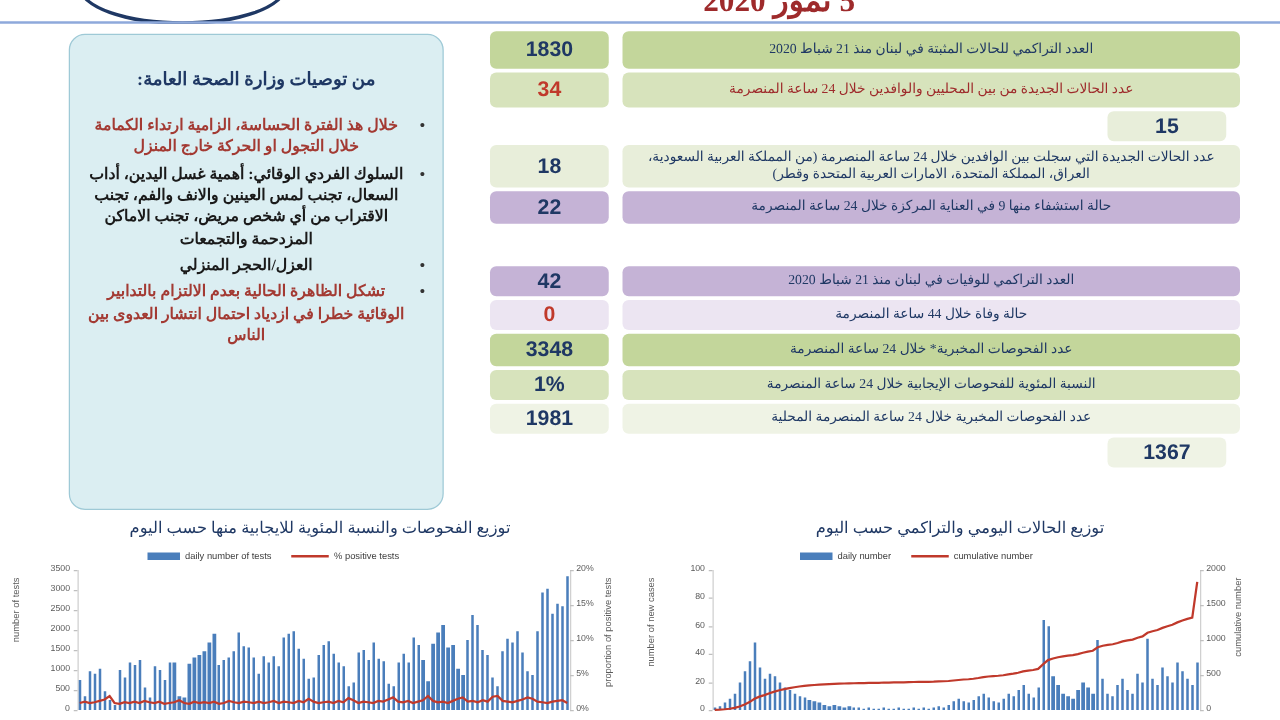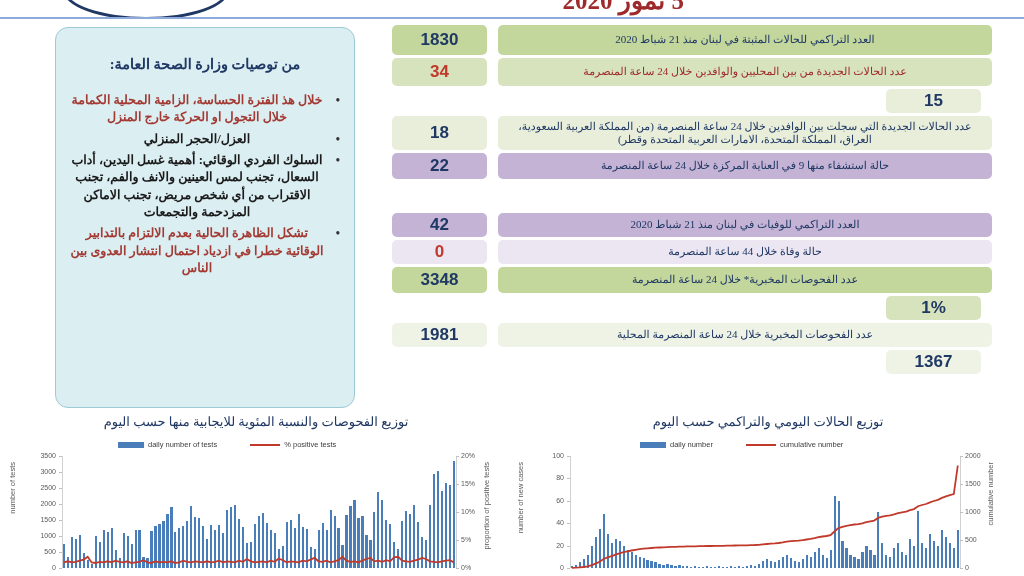--- a/index.html
+++ b/index.html
@@ -121,38 +121,38 @@
   .axis-line{position:absolute;background:#d0d0d0;}
   .tick-mark{position:absolute;background:#bfbfbf;height:1px;width:3px;}
   .bar{position:absolute;bottom:0;background:#4a7ebb;}
   .legend{
     position:absolute;display:flex;align-items:center;gap:4px;
     font-size:7.5px;color:#404040;white-space:nowrap;
     font-family:"Liberation Sans","DejaVu Sans",sans-serif;
   }
   .legend .swatch-bar{width:26px;height:6px;background:#4a7ebb;display:inline-block;}
   .legend .swatch-line{width:30px;height:2px;background:#c0392b;display:inline-block;}
-  .legend-group{position:absolute;display:flex;gap:33px;align-items:center;}
+  .legend-group{position:absolute;display:flex;gap:16px;align-items:center;}
   svg.overlay{position:absolute;left:0;top:0;overflow:visible;}
 </style>
 </head>
 <body>
 
 <div id="header">
   <div id="logo-ellipse"></div>
   <div id="header-title">5 تموز 2020</div>
 </div>
 <div id="header-rule"></div>
 
 <div id="reco-panel">
   <div id="reco-title">من توصيات وزارة الصحة العامة:</div>
   <ul id="reco-list">
-      <li class="reco-red">خلال هذ الفترة الحساسة، الزامية المحلية الكمامة خلال التجول او الحركة خارج المنزل</li>
+      <li class="reco-red">خلال هذ الفترة الحساسة، الزامية ارتداء الكمامة خلال التجول او الحركة خارج المنزل</li>
+      <li class="reco-dark">السلوك الفردي الوقائي: أهمية غسل اليدين، أداب السعال، تجنب لمس العينين والانف والفم، تجنب الاقتراب من أي شخص مريض، تجنب الاماكن المزدحمة والتجمعات</li>
       <li class="reco-dark">العزل/الحجر المنزلي</li>
-      <li class="reco-dark">السلوك الفردي الوقائي: أهمية غسل اليدين، أداب السعال، تجنب لمس العينين والانف والفم، تجنب الاقتراب من أي شخص مريض، تجنب الاماكن المزدحمة والتجمعات</li>
       <li class="reco-red">تشكل الظاهرة الحالية بعدم الالتزام بالتدابير الوقائية خطرا في ازدياد احتمال انتشار العدوى بين الناس</li>
     </ul>
 </div>
 
 <div id="stats-table">
     <div class="stat-row band-g1" style="height: 30px;">
       <div class="stat-label">العدد التراكمي للحالات المثبتة في لبنان منذ 21 شباط 2020</div>
       <div class="stat-value">1830</div>
     </div>
     <div class="stat-row band-g2" style="height: 28px;">
@@ -178,20 +178,21 @@
     </div>
     <div class="stat-row band-p3" style="height: 24px;">
       <div class="stat-label">حالة وفاة خلال 44 ساعة المنصرمة</div>
       <div class="stat-value red-text">0</div>
     </div>
     <div class="stat-row band-g1" style="height: 26px;">
       <div class="stat-label">عدد الفحوصات المخبرية* خلال 24 ساعة المنصرمة</div>
       <div class="stat-value">3348</div>
     </div>
     <div class="stat-row band-g2" style="height: 24px;">
+      <div class="stat-label">النسبة المئوية للفحوصات الإيجابية خلال 24 ساعة المنصرمة</div>
       <div class="stat-value">1%</div>
     </div>
     <div class="stat-row band-g0" style="height: 24px;">
       <div class="stat-label">عدد الفحوصات المخبرية خلال 24 ساعة المنصرمة المحلية</div>
       <div class="stat-value">1981</div>
     </div>
     <div class="stat-row band-g0" style="height: 24px;">
       <div class="stat-value">1367</div>
     </div>
   </div>

